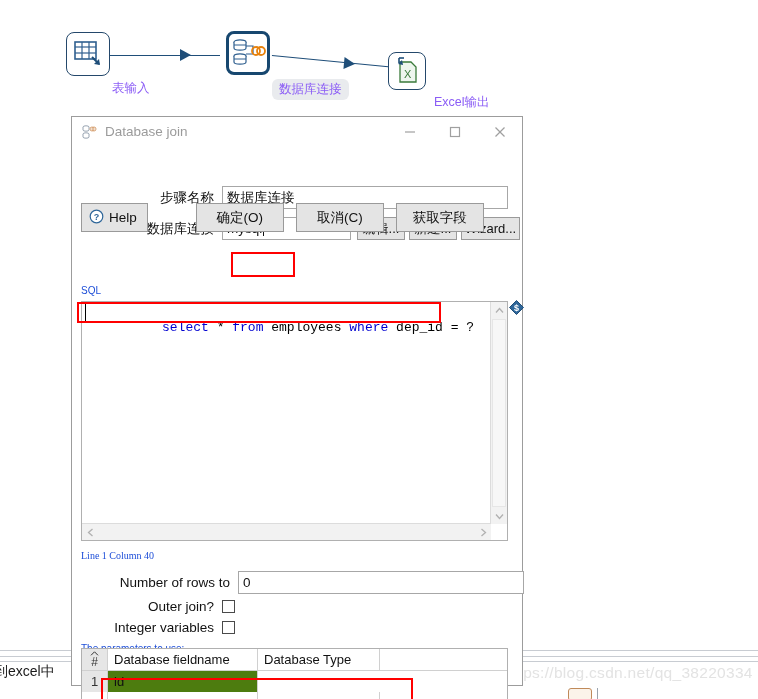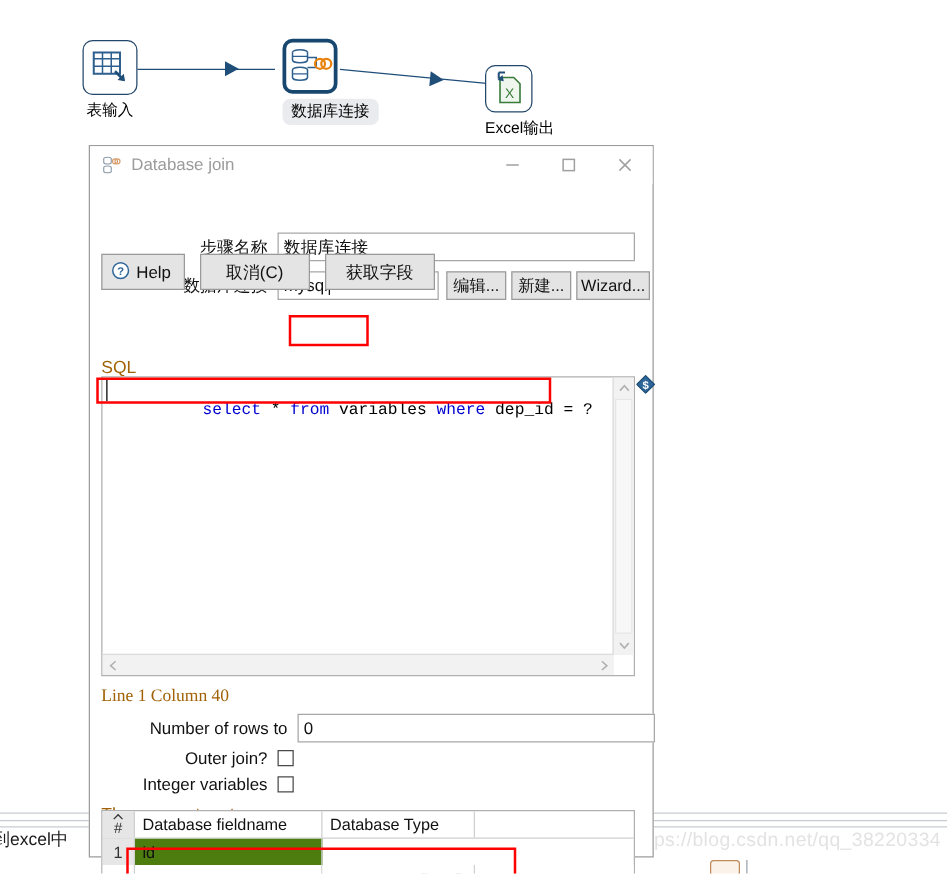--- a/index.html
+++ b/index.html
@@ -33,22 +33,23 @@
     border-radius: 8px;
     background: #ffffff;
     box-sizing: border-box;
   }
   .node-box.thin { border-width: 1px; border-color: #24486b; }
   .node-box.thick { border-width: 3px; border-color: #17476f; }
   .node-label {
     margin-top: 4px;
     text-align: center;
     font-size: 12.5px;
-    color: #000000;
-    white-space: nowrap;
+    color: #8b5cf6;
+    white-space: nowrap;
+    margin-left: 46px;
   }
   .node-label.selected {
     background: #e9ebee;
     border-radius: 6px;
     padding: 2px 7px;
     display: inline-block;
   }
   .conn {
     position: absolute;
     height: 0;
@@ -201,22 +202,22 @@
     display: flex;
     align-items: center;
     justify-content: center;
     padding: 0 6px;
     box-sizing: border-box;
     white-space: nowrap;
     font-family: "Liberation Sans", sans-serif;
   }
 
   .section-label {
-    font-size: 14px;
-    color: #a16207;
+    font-size: 10px;
+    color: #1d4ed8;
   }
 
   
   #sql-area {
     position: absolute;
     left: 9px; top: 115px;
     width: 427px; height: 240px;
     border: 1px solid #b0b0b0;
     background: #ffffff;
     box-sizing: border-box;
@@ -502,21 +503,21 @@
         <div class="btn" style="width:48px; margin-left:6px;">编辑...</div>
         <div class="btn" style="width:48px; margin-left:4px;">新建...</div>
         <div class="btn" style="width:59px; margin-left:4px;">Wizard...</div>
       </div>
 
       <div class="section-label" style="position:absolute; left:9px; top:99px;">SQL</div>
 
       <div id="sql-area">
         <div id="sql-caret"></div>
         <div id="sql-text">
-          <span class="kw">select</span><span> * </span><span class="kw">from</span><span> variables </span><span class="kw">where</span><span> dep_id = ?</span>
+          <span class="kw">select</span><span> * </span><span class="kw">from</span><span> employees </span><span class="kw">where</span><span> dep_id = ?</span>
         </div>
 
         <div class="vscroll">
           <div class="sb-arrow" style="left:0; top:0;">
             <svg width="9" height="7" viewBox="0 0 9 7">
                 <path d="M1 5.5 L4.5 1.5 L8 5.5" fill="none" stroke="#b1b1b1" stroke-width="1.3"></path>
               </svg>
           </div>
           <div class="thumb"></div>
           <div class="sb-arrow" style="left:0; bottom:0;">
@@ -600,19 +601,20 @@
       <div id="btn-bar">
         <div class="btn-big btn-help" style="margin-left:9px; min-width:0;">
           <span>
             <svg width="15" height="15" viewBox="0 0 15 15">
               <circle cx="7.5" cy="7.5" r="6.3" fill="#ffffff" stroke="#2e6699" stroke-width="1.2"></circle>
               <text x="7.5" y="11" text-anchor="middle" font-family="Liberation Sans, sans-serif" font-size="9" fill="#2e6699" font-weight="bold">?</text>
             </svg>
           </span>
           <span>Help</span>
         </div>
+        <div class="btn-big" style="margin-left:48px; width:88px;">确定(O)</div>
         <div class="btn-big" style="margin-left:12px; width:88px;">取消(C)</div>
         <div class="btn-big" style="margin-left:12px; width:88px;">获取字段</div>
       </div>
 
     </div>
   </div>
 </div>
 
 </body></html>

